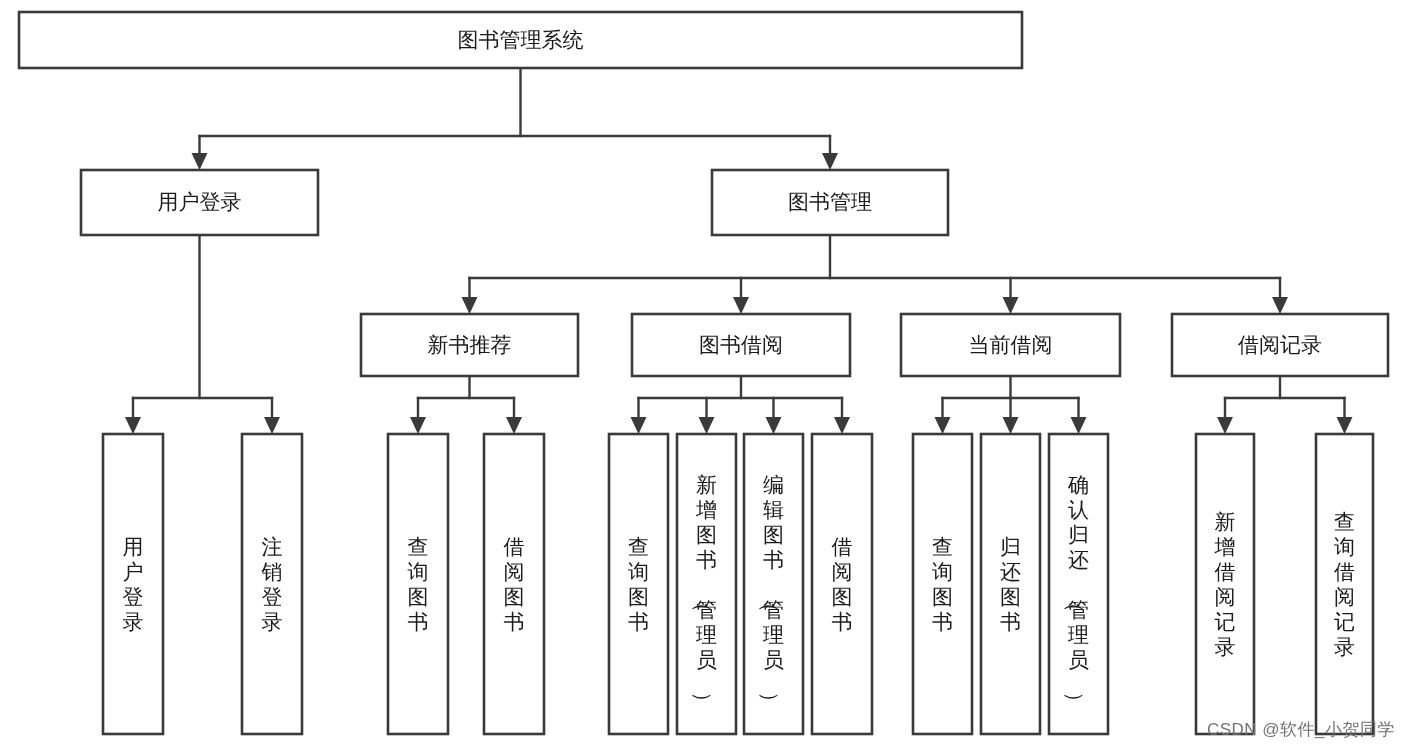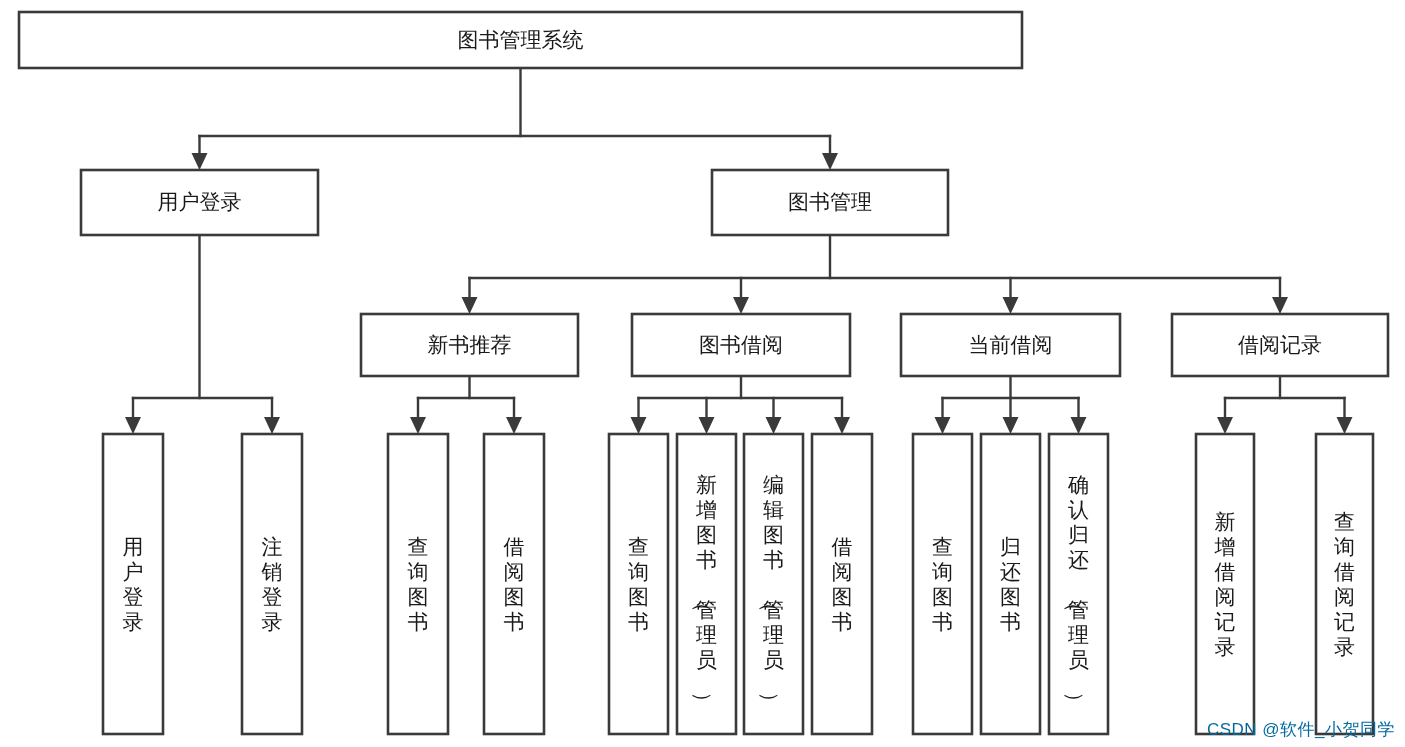--- a/index.html
+++ b/index.html
@@ -46,21 +46,21 @@
   .arrow-head {
     fill: #3a3a3a;
     stroke: none;
   }
   .watermark {
     position: absolute;
     right: 10px;
     bottom: 6px;
     font-family: "Liberation Sans", "DejaVu Sans", sans-serif;
     font-size: 17px;
-    color: #0369a1;
+    color: #737373;
     letter-spacing: 0.5px;
     white-space: nowrap;
     user-select: none;
   }
 </style>
 </head>
 <body>
 
 <svg id="diagram" viewBox="0 0 1405 747">
   <g id="connectors">

